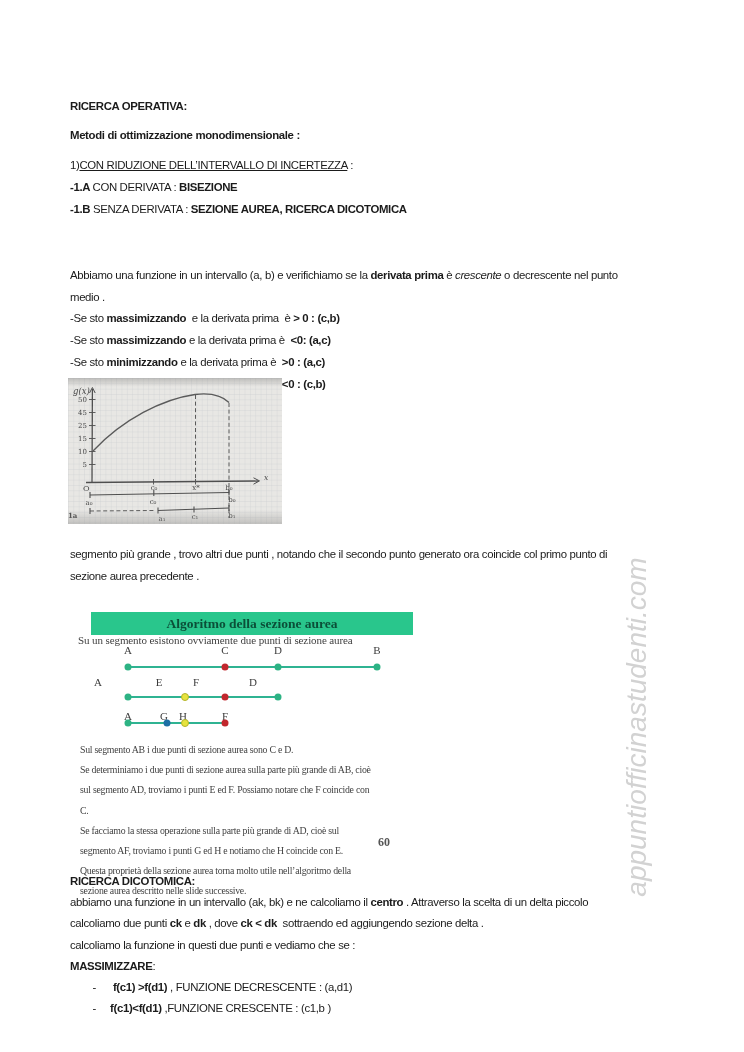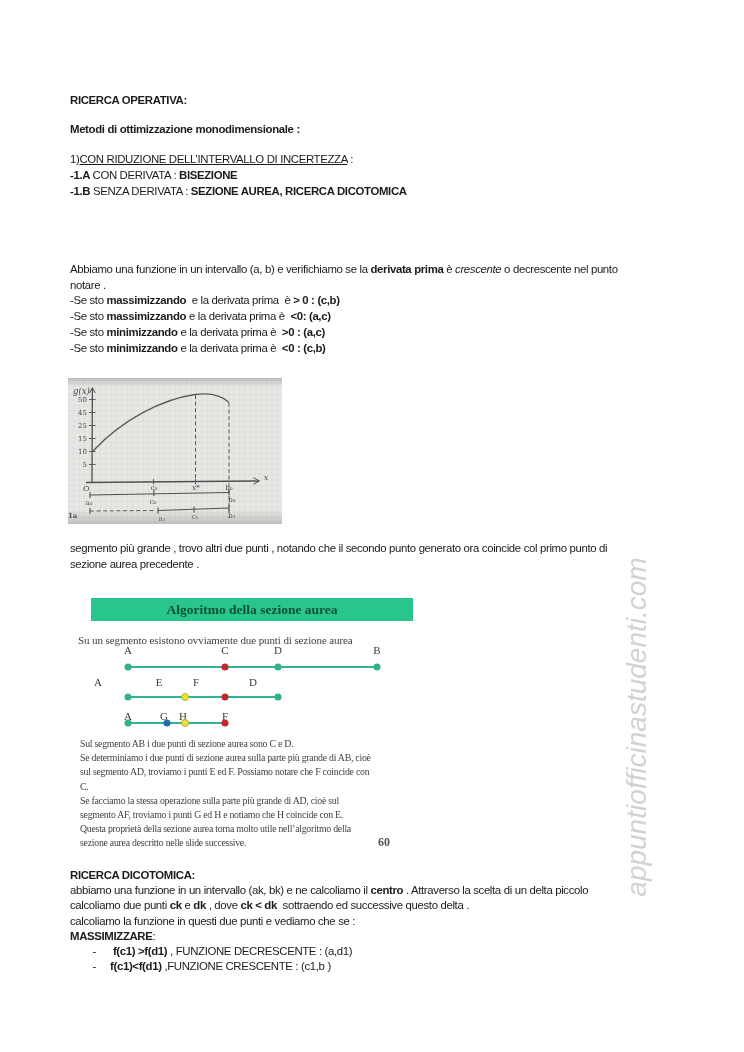--- a/index.html
+++ b/index.html
@@ -1,32 +1,32 @@
 <!DOCTYPE html>
 <html><head>
 <meta charset="utf-8">
 <style>
   html,body{margin:0;padding:0;background:#888;}
   .page{position:relative;width:744px;height:1052px;background:#ffffff;overflow:hidden;
         font-family:"Liberation Sans",sans-serif;color:#1b1b1b;}
   .tblock{position:absolute;left:70px;width:620px;font-size:11.4px;letter-spacing:-0.35px;z-index:2;}
-  .rline{white-space:pre-wrap;}
+  .rline{white-space:pre-wrap;margin-top:6px;}
   .b{font-weight:bold;}
   .i{font-style:italic;}
   .u{text-decoration:underline;}
   
   .wm{position:absolute;left:447px;top:711px;width:380px;text-align:center;
       transform:rotate(-90deg);font-style:italic;font-size:28px;z-index:1;
       font-family:"Liberation Sans",sans-serif;}
   
   .photo{position:absolute;left:68px;top:378px;width:214px;height:146px;z-index:2;}
   
   .slide{position:absolute;left:78px;top:598px;width:336px;height:258px;z-index:2;
          font-family:"Liberation Serif",serif;color:#3f3f3f;}
-  .slide-bar{position:absolute;left:13px;top:0;width:322px;height:23px;
+  .slide-bar{position:absolute;left:13px;top:14px;width:322px;height:23px;
              display:flex;align-items:center;justify-content:center;}
   .slide-bar .t{font-weight:bold;font-size:13.5px;font-family:"Liberation Serif",serif;}
   .slide-intro{position:absolute;left:0;top:36px;font-size:11px;letter-spacing:-0.1px;}
   .seg-line{position:absolute;height:1.6px;}
   .seg-label{position:absolute;transform:translateX(-50%);font-size:11px;color:#3c3c3c;
              font-family:"Liberation Serif",serif;}
   .dot{position:absolute;width:7px;height:7px;border-radius:50%;transform:translate(-50%,-50%);}
   .dot-yellow{border:1px solid #b3b32a;width:6px;height:6px;}
   .slide-paras{position:absolute;left:2px;top:139px;width:332px;font-size:9.8px;
                letter-spacing:-0.25px;line-height:14.2px;}
@@ -46,21 +46,21 @@
   <div class="tblock" style="top:121px;line-height:16px;">
       <div class="rline"><span class="b">Metodi di ottimizzazione monodimensionale :</span></div>
     </div>
   <div class="tblock" style="top:151px;line-height:16.2px;">
       <div class="rline"><span>1)</span><span class="u">CON RIDUZIONE DELL’INTERVALLO DI INCERTEZZA</span><span> :</span></div>
       <div class="rline"><span class="b">-1.A </span><span>CON DERIVATA : </span><span class="b">BISEZIONE</span></div>
       <div class="rline"><span class="b">-1.B </span><span>SENZA DERIVATA : </span><span class="b">SEZIONE AUREA, RICERCA DICOTOMICA</span></div>
     </div>
   <div class="tblock" style="top:262px;line-height:15.7px;">
       <div class="rline"><span>Abbiamo una funzione in un intervallo (a, b) e verifichiamo se la </span><span class="b">derivata prima </span><span>è </span><span class="i">crescente</span><span> o decrescente nel punto</span></div>
-      <div class="rline"><span>notare .</span></div>
+      <div class="rline"><span>medio .</span></div>
       <div class="rline"><span>-Se sto </span><span class="b">massimizzando</span><span>  e la derivata prima  è </span><span class="b">&gt; 0 : (c,b)</span></div>
       <div class="rline"><span>-Se sto </span><span class="b">massimizzando</span><span> e la derivata prima è  </span><span class="b">&lt;0: (a,c)</span></div>
       <div class="rline"><span>-Se sto </span><span class="b">minimizzando</span><span> e la derivata prima è  </span><span class="b">&gt;0 : (a,c)</span></div>
       <div class="rline"><span>-Se sto </span><span class="b">minimizzando</span><span> e la derivata prima è  </span><span class="b">&lt;0 : (c,b)</span></div>
     </div>
 
   <div class="photo">
     <svg viewBox="0 0 214 146" width="214" height="146">
       <defs>
         <pattern id="gp" width="5.35" height="5.35" patternUnits="userSpaceOnUse">
@@ -193,20 +193,20 @@
       <span class="seg-label" style="left: 147px; top: 112px;">F</span>
       <span class="dot dot-green" style="left: 50px; top: 125px; background: rgb(45, 179, 132);"></span>
       <span class="dot dot-blue" style="left: 89px; top: 125px; background: rgb(29, 111, 165);"></span>
       <span class="dot dot-yellow" style="left: 107px; top: 125px; background: rgb(230, 227, 62);"></span>
       <span class="dot dot-red" style="left: 147px; top: 125px; background: rgb(193, 39, 45);"></span>
     </div>
 
   <div class="tblock" style="top:868px;line-height:15.2px;">
       <div class="rline"><span class="b">RICERCA DICOTOMICA:</span></div>
       <div class="rline"><span>abbiamo una funzione in un intervallo (ak, bk) e ne calcoliamo il </span><span class="b">centro</span><span> . Attraverso la scelta di un delta piccolo</span></div>
-      <div class="rline"><span>calcoliamo due punti </span><span class="b">ck</span><span> e </span><span class="b">dk</span><span> , dove </span><span class="b">ck &lt; dk</span><span>  sottraendo ed successive questo delta .</span></div>
+      <div class="rline"><span>calcoliamo due punti </span><span class="b">ck</span><span> e </span><span class="b">dk</span><span> , dove </span><span class="b">ck &lt; dk</span><span>  sottraendo ed aggiungendo sezione delta .</span></div>
       <div class="rline"><span>calcoliamo la funzione in questi due punti e vediamo che se :</span></div>
       <div class="rline"><span class="b">MASSIMIZZARE</span><span>:</span></div>
       <div class="rline"><span>        -      </span><span class="b">f(c1) &gt;f(d1)</span><span> , FUNZIONE DECRESCENTE : (a,d1)</span></div>
       <div class="rline"><span>        -     </span><span class="b">f(c1)&lt;f(d1)</span><span> ,FUNZIONE CRESCENTE : (c1,b )</span></div>
     </div>
 
 </div>
 
 </body></html>

